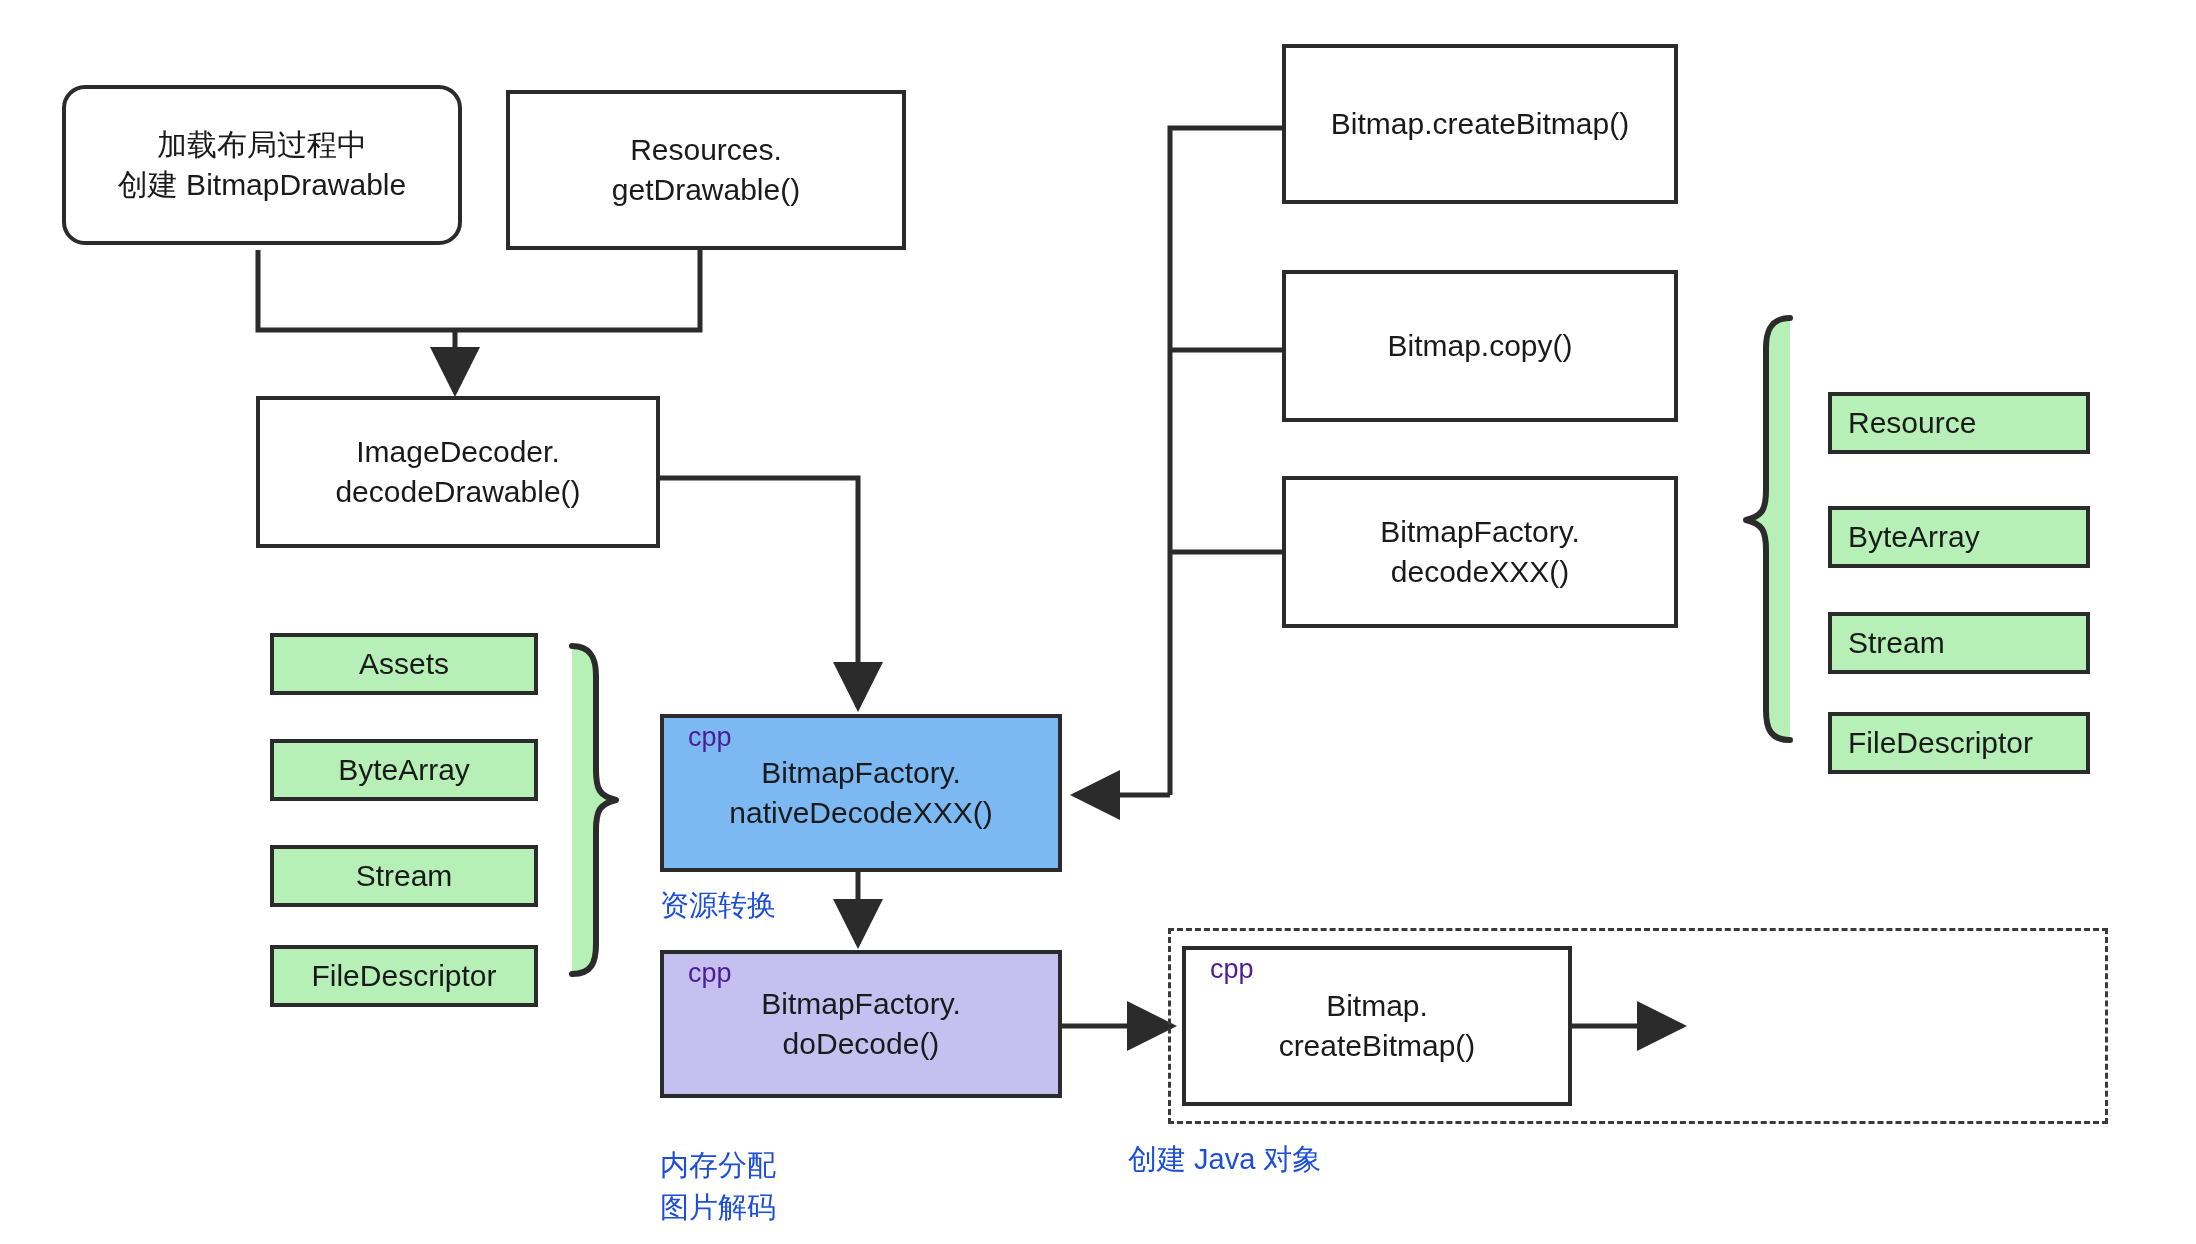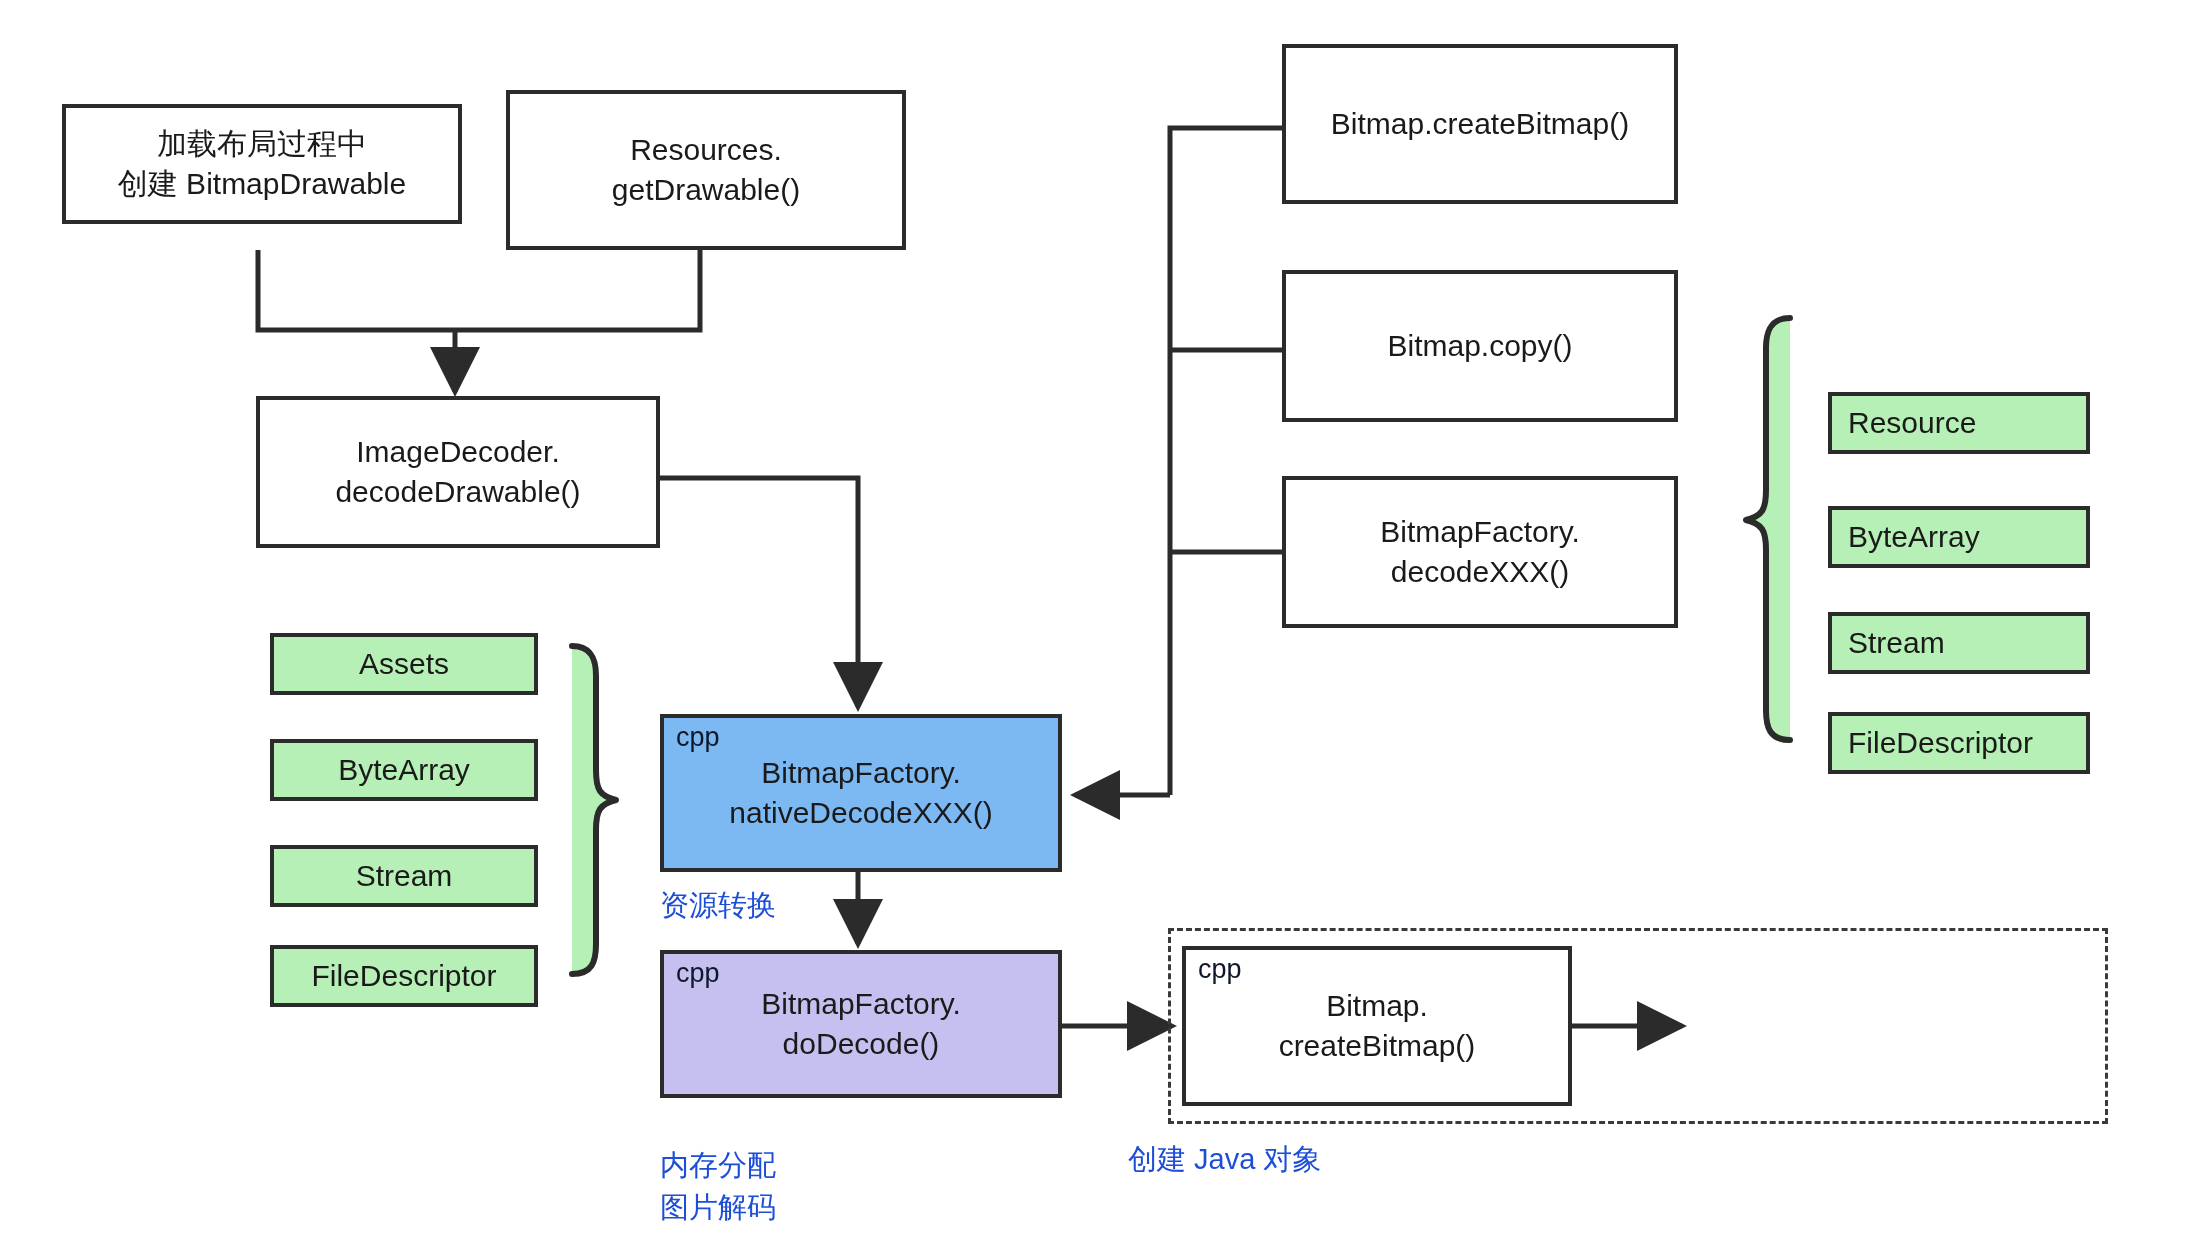--- a/index.html
+++ b/index.html
@@ -39,24 +39,24 @@
   .node.green.centered{
     justify-content:center;
     padding-left:0;
     text-align:center;
   }
   .node.blue{background:#7cb9f2;}
   .node.purple{background:#c6c0f0;}
   .lang-tag{
     position:absolute;
     top:6px;
-    left:12px;
+    left:24px;
     font-size:27px;
     line-height:1;
-    color:#0f172a;
+    color:#4c1d95;
   }
   .node .body{
     display:block;
     width:100%;
     text-align:center;
     white-space:pre-line;
   }
   .caption{
     position:absolute;
     font-size:29px;
@@ -133,21 +133,21 @@
       <path d="M1790,318
                C1770,318 1766,332 1766,348
                L1766,490
                C1766,510 1762,516 1746,520
                C1762,524 1766,530 1766,550
                L1766,710
                C1766,728 1770,740 1790,740" fill="#b6f0b6" stroke="#2b2b2b" stroke-width="6" stroke-linejoin="round" stroke-linecap="round"></path>
     </g>
   </svg>
 
-  <div class="node" style="left:62px;top:104px;width:400px;height:120px;">加载布局过程中
+  <div class="node" style="left:62px;top:85px;width:400px;height:160px;border-radius:23px;">加载布局过程中
 创建 BitmapDrawable</div>
 
   <div class="node" style="left:506px;top:90px;width:400px;height:160px;">Resources.
 getDrawable()</div>
 
   <div class="node" style="left:256px;top:396px;width:404px;height:152px;">ImageDecoder.
 decodeDrawable()</div>
 
   <div class="node green centered" style="left:270px;top:633px;width:268px;height:62px;">Assets</div>
 

